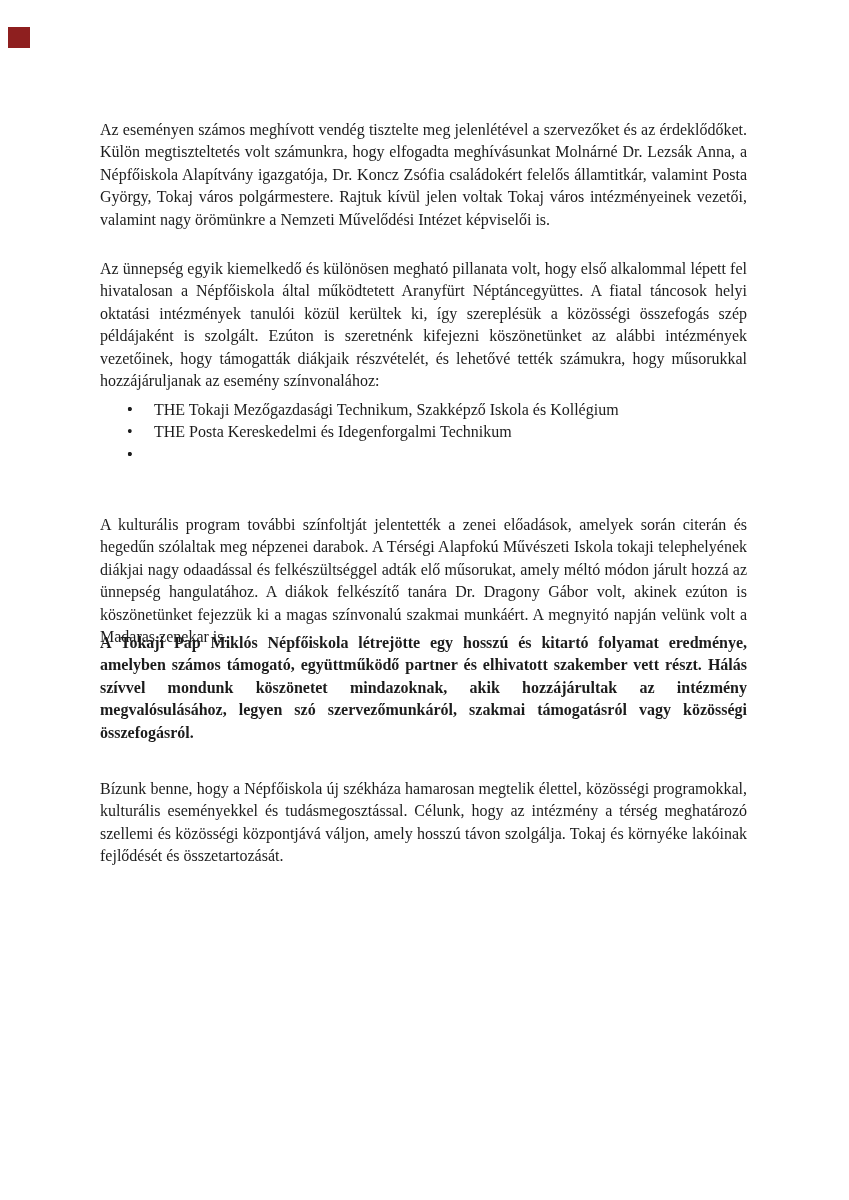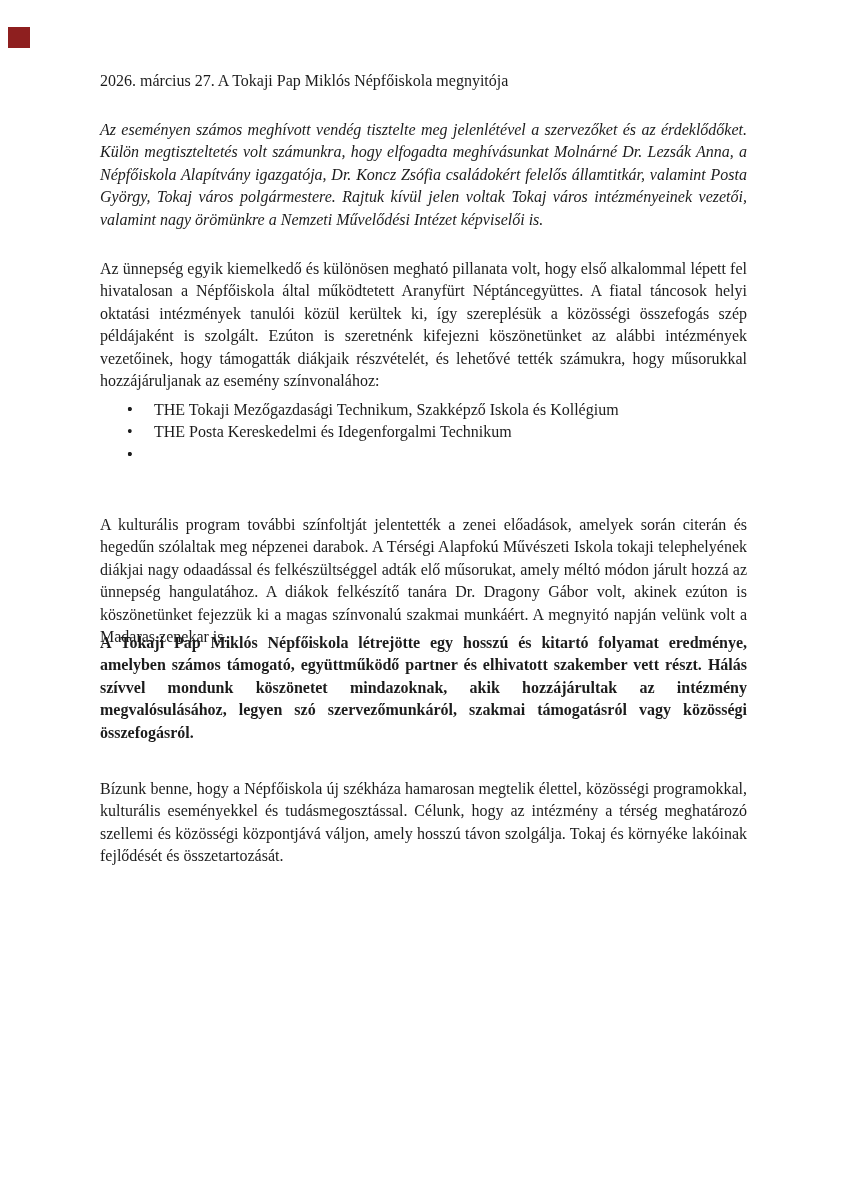--- a/index.html
+++ b/index.html
@@ -29,21 +29,21 @@
   }
   .block {
     position: absolute;
     left: 100px;
     width: 647px;
     font-size: 16px;
     line-height: 22.4px;
     margin: 0;
   }
   .title { top: 70px; text-align: left; }
-  .p1 { top: 119px; font-style: italic; }
+  .p1 { top: 119px; }
   .p2 { top: 258px; }
   .p3 { top: 514px; }
   .p4 { top: 632px; font-weight: bold; }
   .p5 { top: 754px; margin-top: 24px; }
   p.block { text-align: justify; }
   ul.block {
     top: 399px;
     list-style: none;
     padding: 0;
   }
@@ -58,21 +58,20 @@
     top: 0;
   }
 </style>
 </head>
 <body>
 
 <div class="page">
 
   <div class="marker" style="background-color: rgb(142, 31, 31);"></div>
 
-  <div class="block title">2026. március 27. A Tokaji Pap Miklós Népfőiskola megnyitója</div>
 
   <p class="block p1">Az eseményen számos meghívott vendég tisztelte meg jelenlétével a szervezőket és az érdeklődőket. Külön megtiszteltetés volt számunkra, hogy elfogadta meghívásunkat Molnárné Dr. Lezsák Anna, a Népfőiskola Alapítvány igazgatója, Dr. Koncz Zsófia családokért felelős államtitkár, valamint Posta György, Tokaj város polgármestere. Rajtuk kívül jelen voltak Tokaj város intézményeinek vezetői, valamint nagy örömünkre a Nemzeti Művelődési Intézet képviselői is.</p>
 
   <p class="block p2">Az ünnepség egyik kiemelkedő és különösen megható pillanata volt, hogy első alkalommal lépett fel hivatalosan a Népfőiskola által működtetett Aranyfürt Néptáncegyüttes. A fiatal táncosok helyi oktatási intézmények tanulói közül kerültek ki, így szereplésük a közösségi összefogás szép példájaként is szolgált. Ezúton is szeretnénk kifejezni köszönetünket az alábbi intézmények vezetőinek, hogy támogatták diákjaik részvételét, és lehetővé tették számukra, hogy műsorukkal hozzájáruljanak az esemény színvonalához:</p>
 
   <ul class="block">
     <li class="bullet-item">
       <span class="dot">•</span>
     </li>
     <li class="bullet-item">

